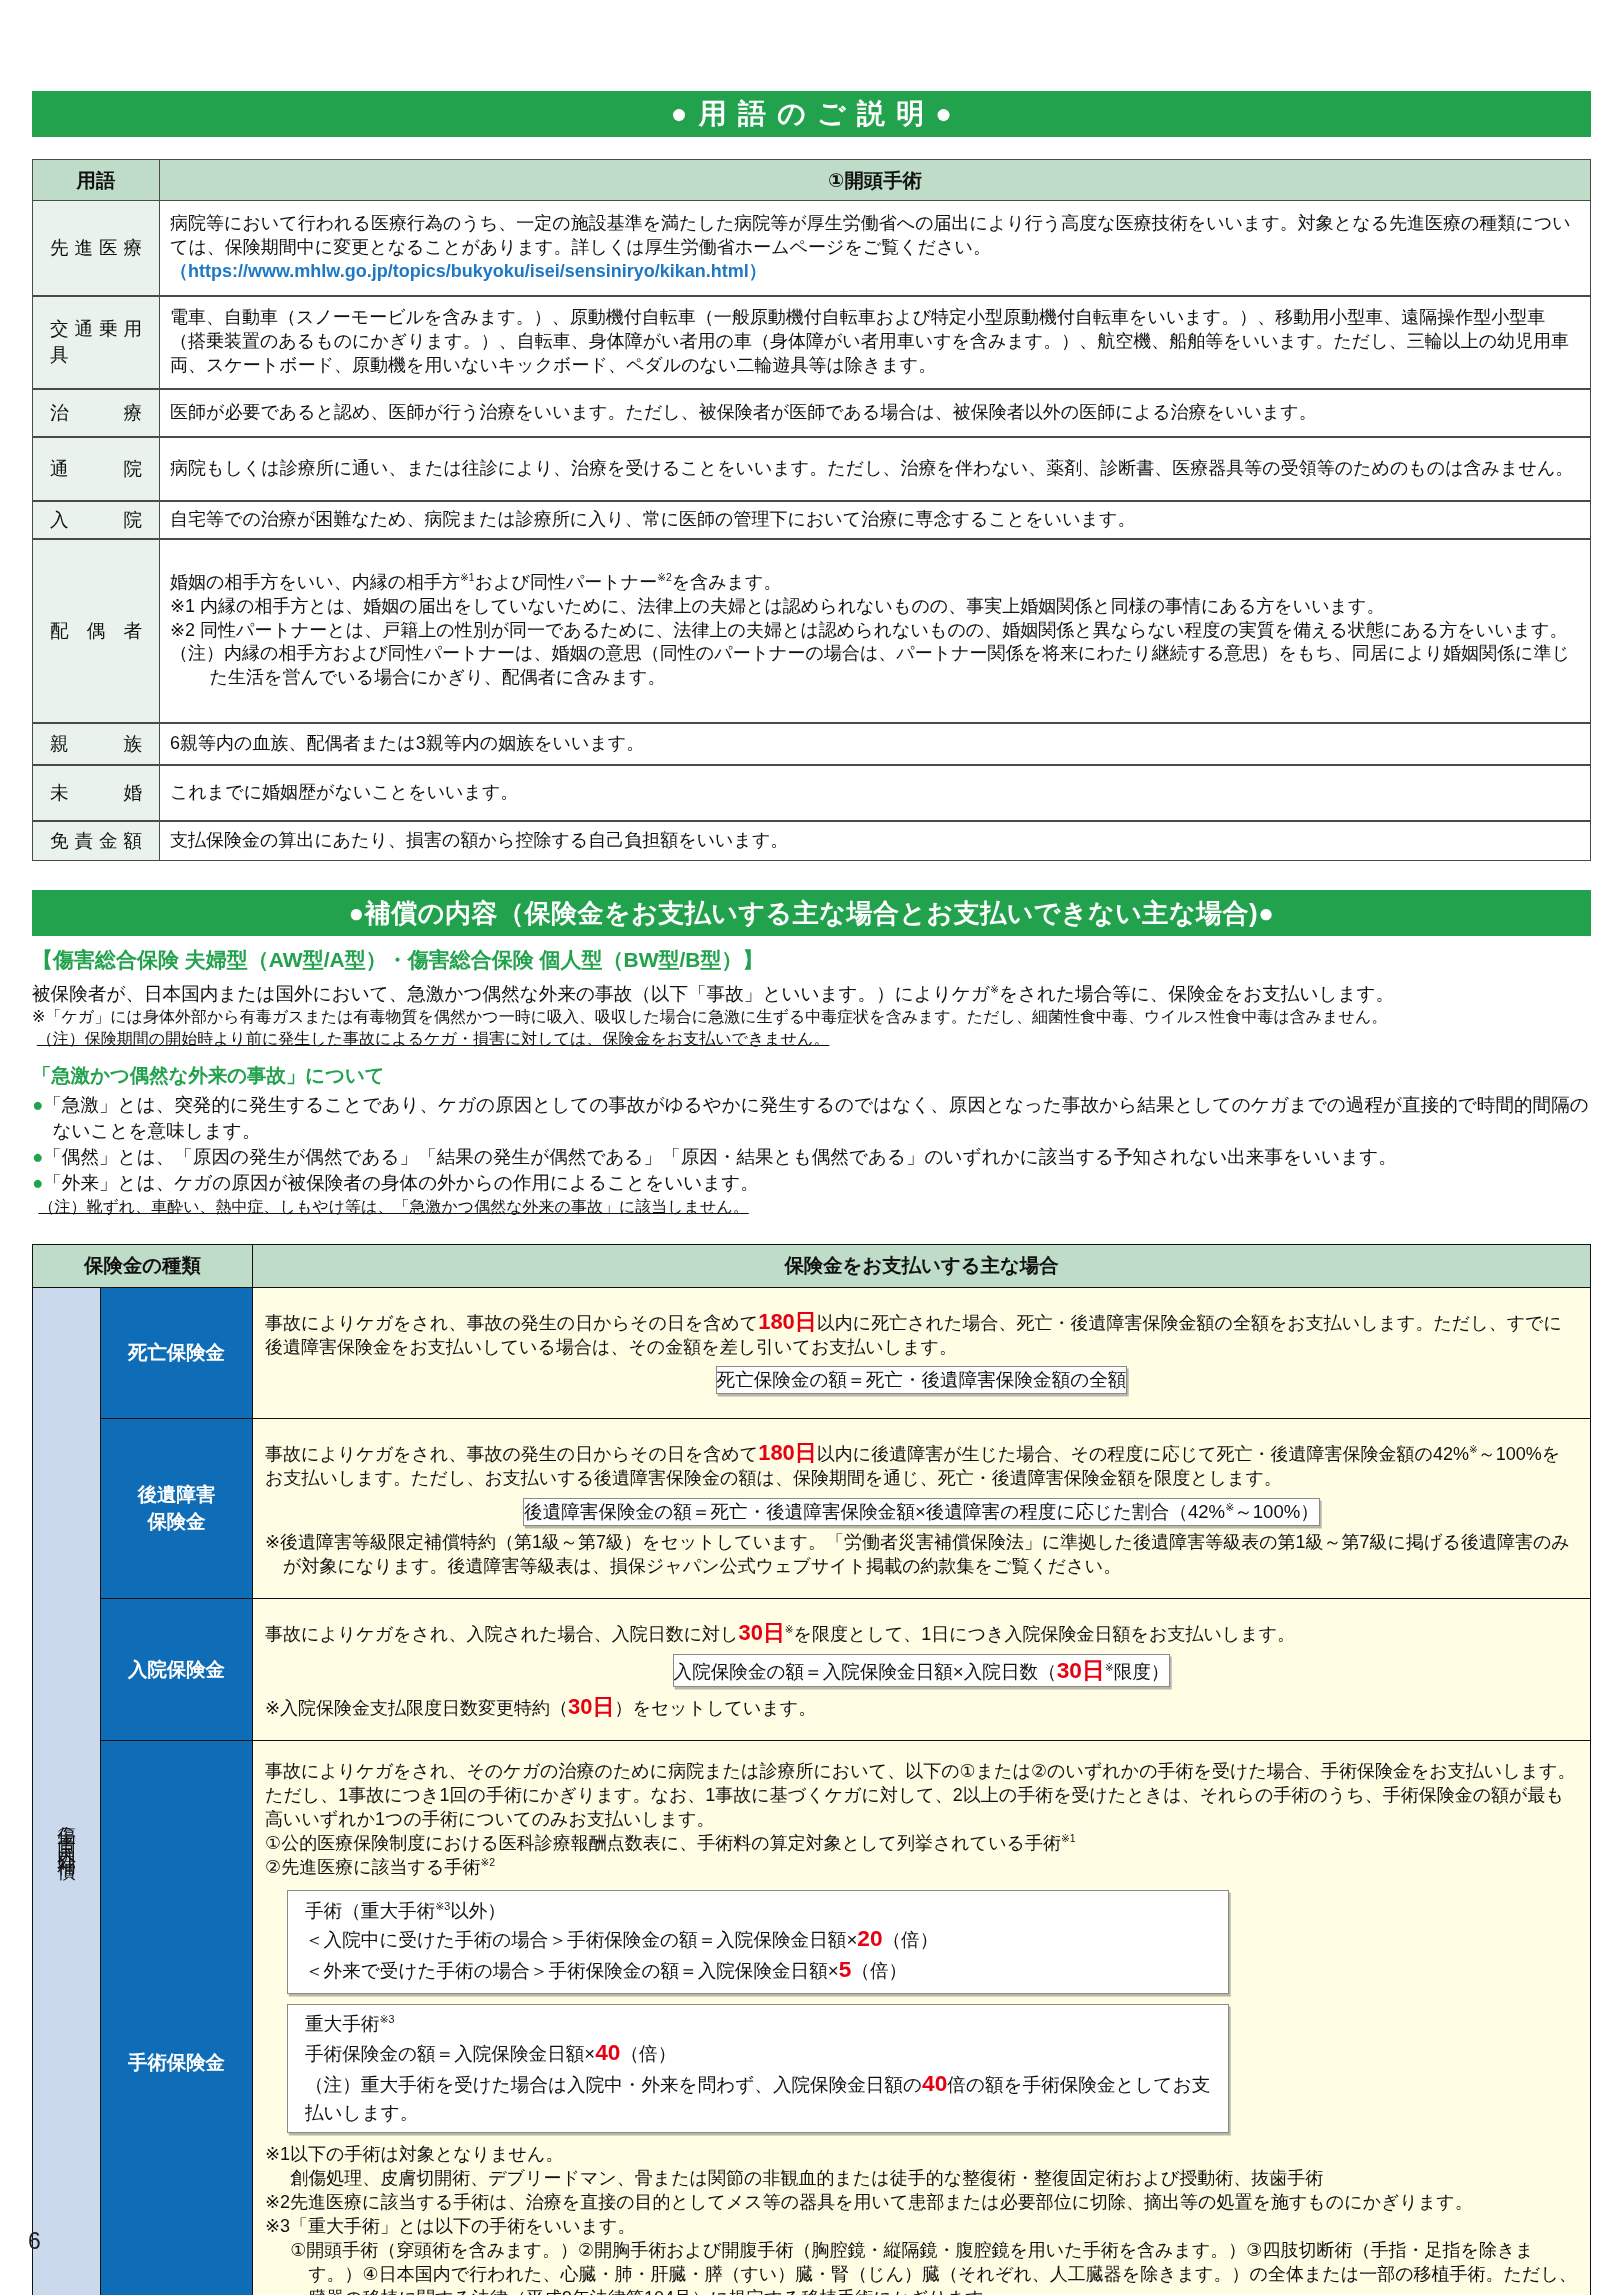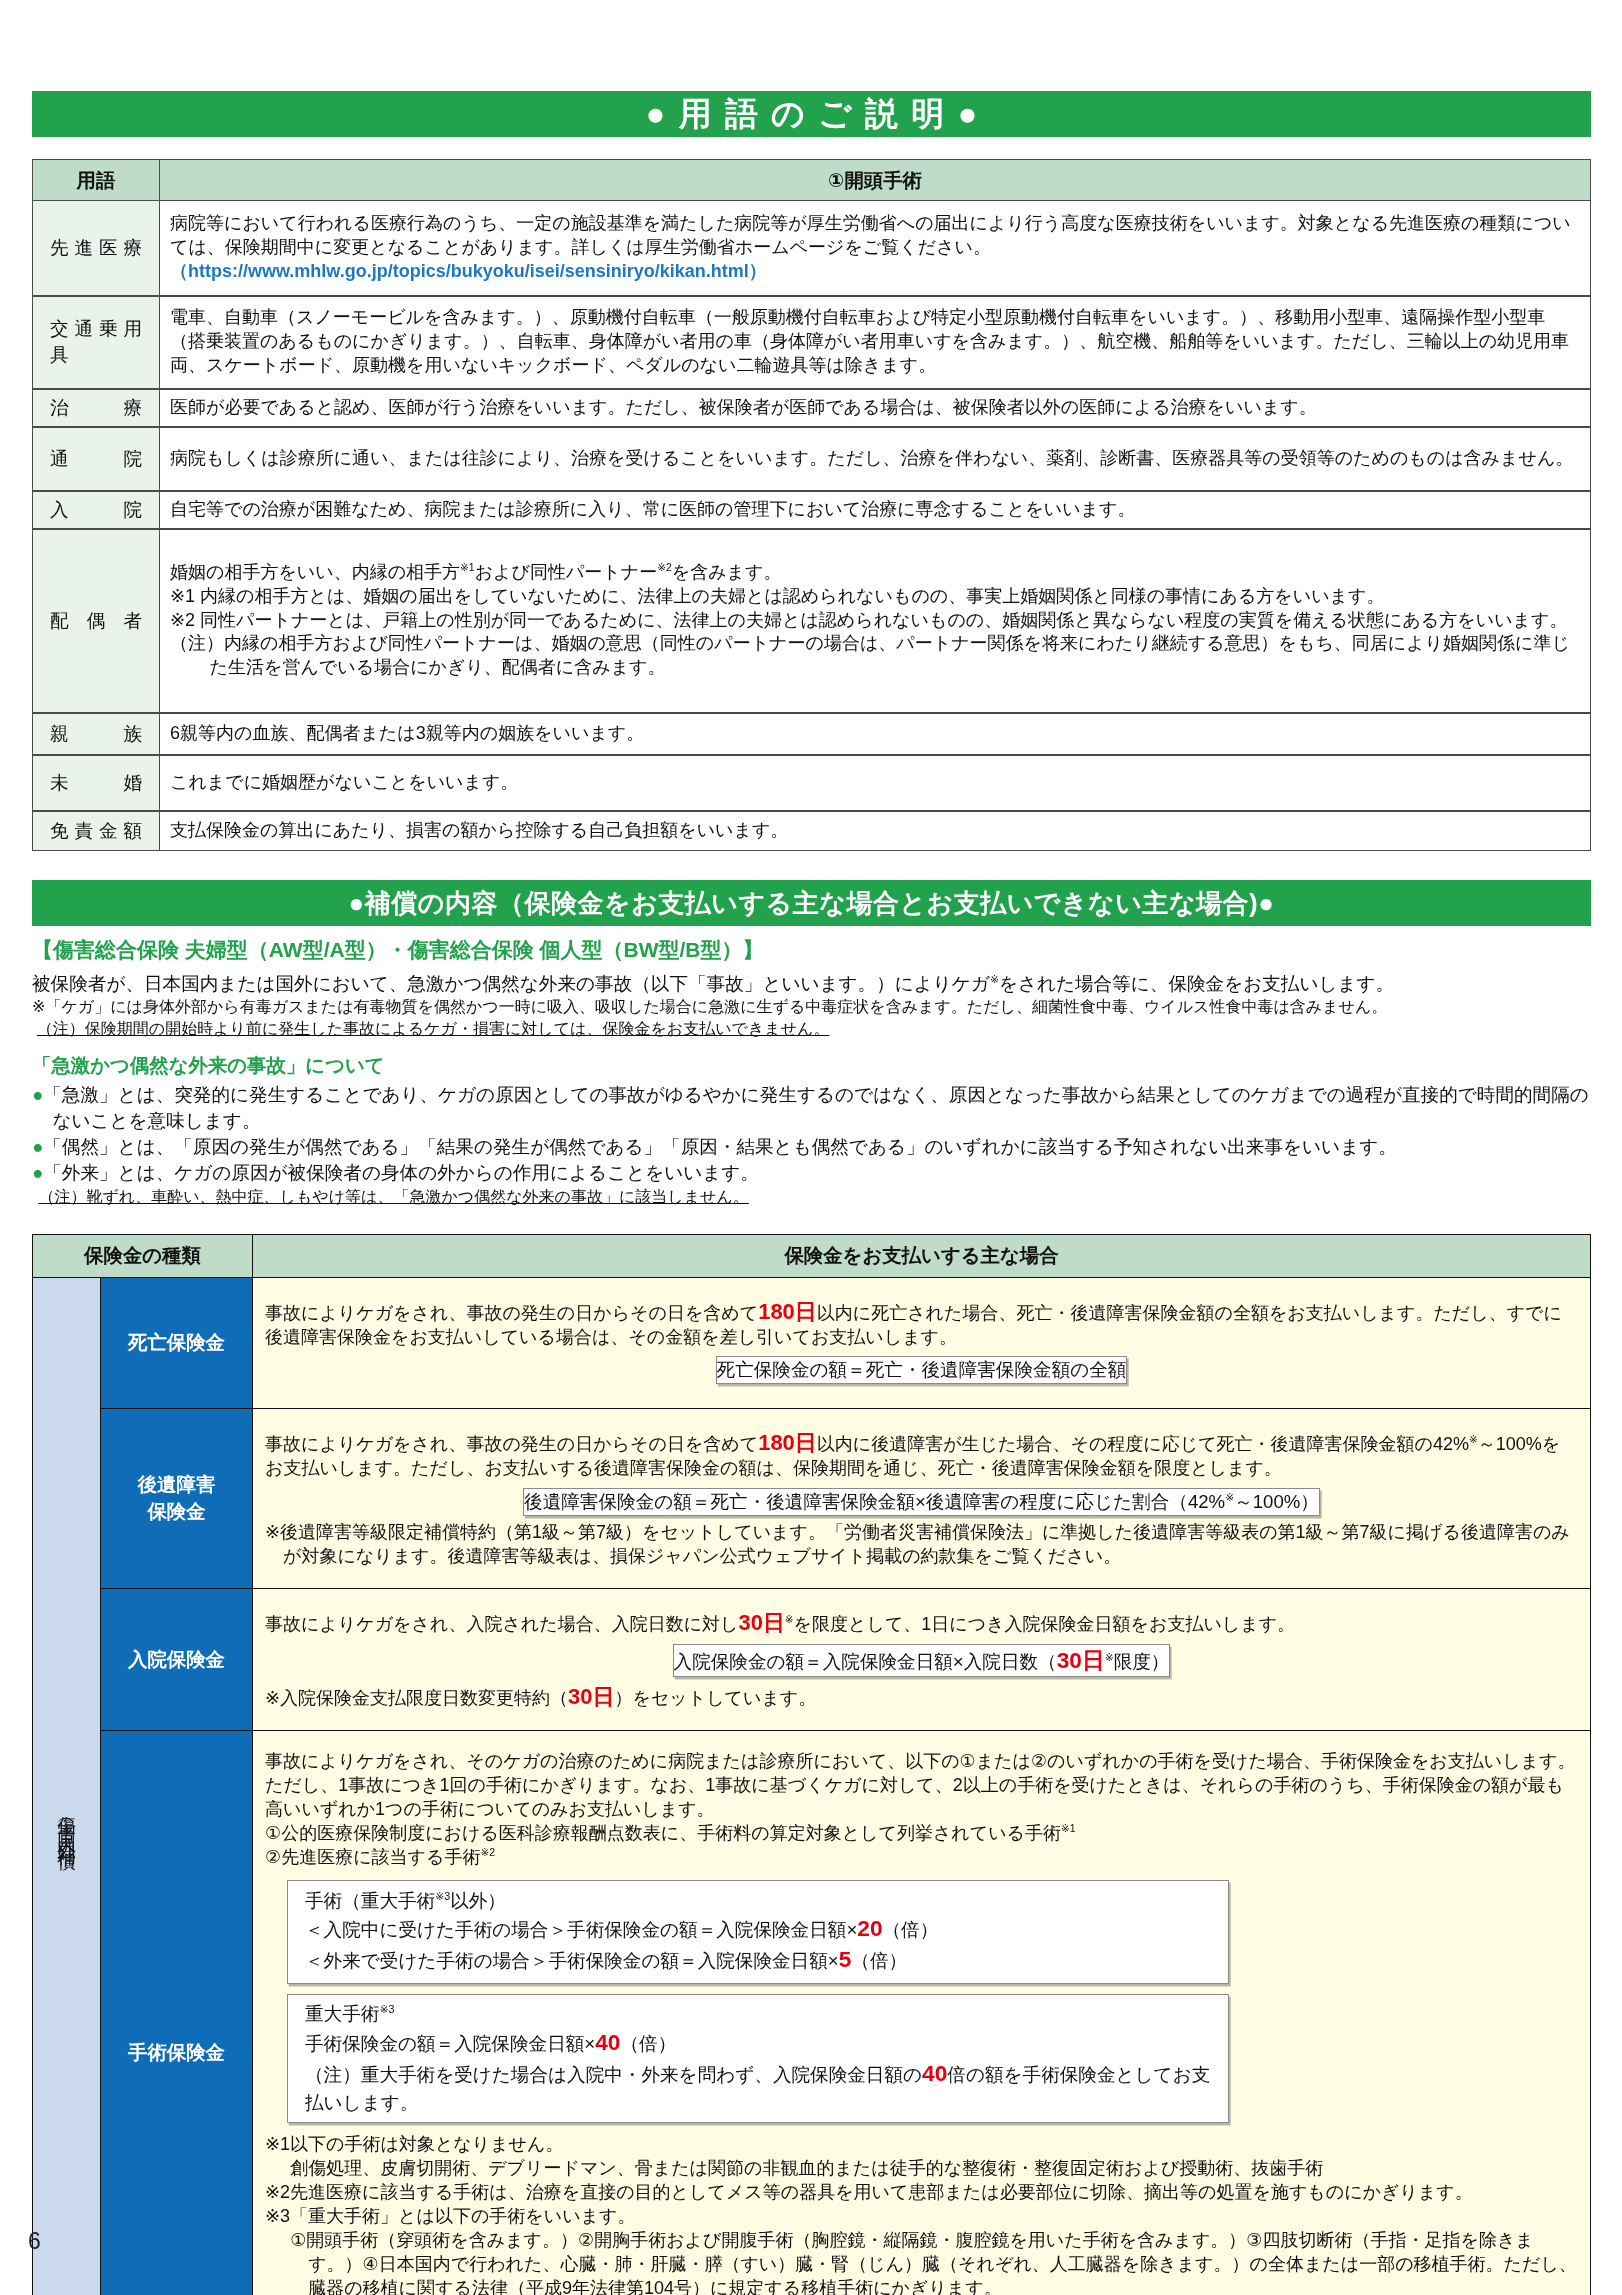--- a/index.html
+++ b/index.html
@@ -19,21 +19,21 @@
     font-family:"Liberation Sans","DejaVu Sans",sans-serif;
     -webkit-font-smoothing:antialiased;
   }
   .page{position:relative;width:1623px;height:2295px;overflow:hidden;}
   .content{margin:0 32px;}
   .bar{
     background:var(--green);color:#fff;font-weight:bold;
     height:46px;display:flex;align-items:center;justify-content:center;
   }
   .bar1{margin-top:91px;}
-  .bar1 .bartext{font-size:33px;letter-spacing:.40em;text-indent:.40em;}
+  .bar1 .bartext{font-size:28px;letter-spacing:.40em;text-indent:.40em;}
   .bar2{margin-top:29px;}
   .bar2 .bartext{font-size:26px;letter-spacing:.02em;}
 
   table{border-collapse:collapse;width:100%;table-layout:fixed;}
   .t1{margin-top:22px;border:1.7px solid #222;}
   .t1 th,.t1 td{border:1.7px solid #4a4a4a;vertical-align:middle;}
   .t1 tbody tr + tr th,.t1 tbody tr + tr td{border-top:2.5px double #4a4a4a;}
   .t1 thead th{
     background:var(--lgreen);font-size:19.4px;font-weight:bold;
     text-align:center;height:38px;
@@ -113,21 +113,21 @@
               <div class="ln"><span>病院等において行われる医療行為のうち、一定の施設基準を満たした病院等が厚生労働省への届出により行う高度な医療技術をいいます。対象となる先進医療の種類については、保険期間中に変更となることがあります。詳しくは厚生労働省ホームページをご覧ください。</span></div>
               <div class="ln"><span class="blue">（https://www.mhlw.go.jp/topics/bukyoku/isei/sensiniryo/kikan.html）</span></div>
             </td>
           </tr>
           <tr style="height: 93px;">
             <th>交通乗用具</th>
             <td>
               <div class="ln"><span>電車、自動車（スノーモービルを含みます。）、原動機付自転車（一般原動機付自転車および特定小型原動機付自転車をいいます。）、移動用小型車、遠隔操作型小型車（搭乗装置のあるものにかぎります。）、自転車、身体障がい者用の車（身体障がい者用車いすを含みます。）、航空機、船舶等をいいます。ただし、三輪以上の幼児用車両、スケートボード、原動機を用いないキックボード、ペダルのない二輪遊具等は除きます。</span></div>
             </td>
           </tr>
-          <tr style="height: 38px;">
+          <tr style="height: 48px;">
             <th>治療</th>
             <td>
               <div class="ln"><span>医師が必要であると認め、医師が行う治療をいいます。ただし、被保険者が医師である場合は、被保険者以外の医師による治療をいいます。</span></div>
             </td>
           </tr>
           <tr style="height: 64px;">
             <th>通院</th>
             <td>
               <div class="ln"><span>病院もしくは診療所に通い、または往診により、治療を受けることをいいます。ただし、治療を伴わない、薬剤、診断書、医療器具等の受領等のためのものは含みません。</span></div>
             </td>

